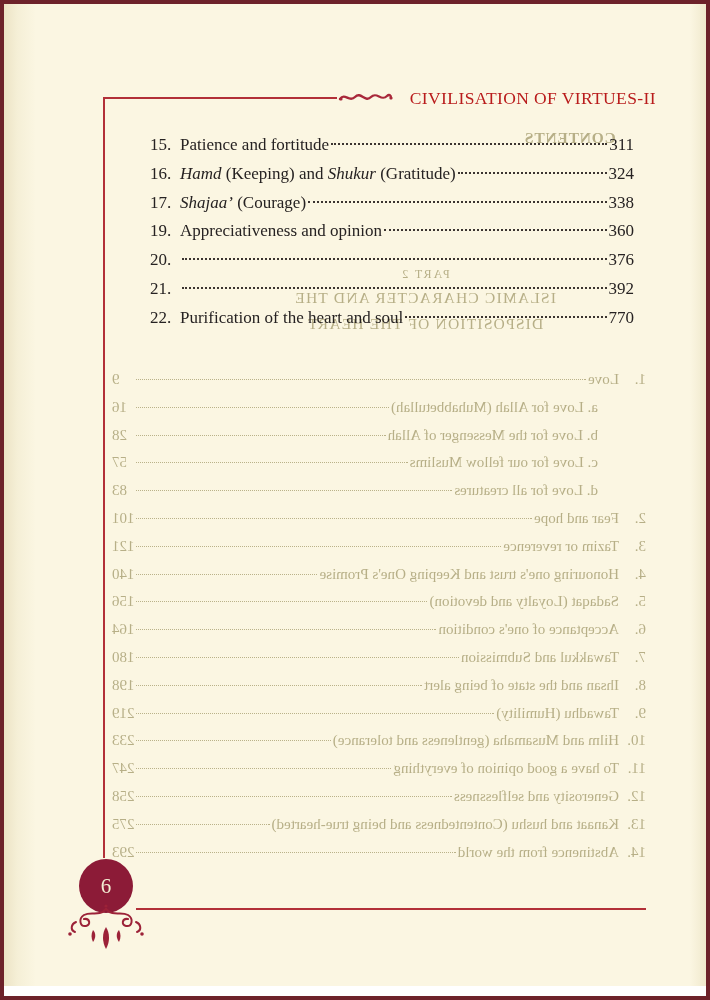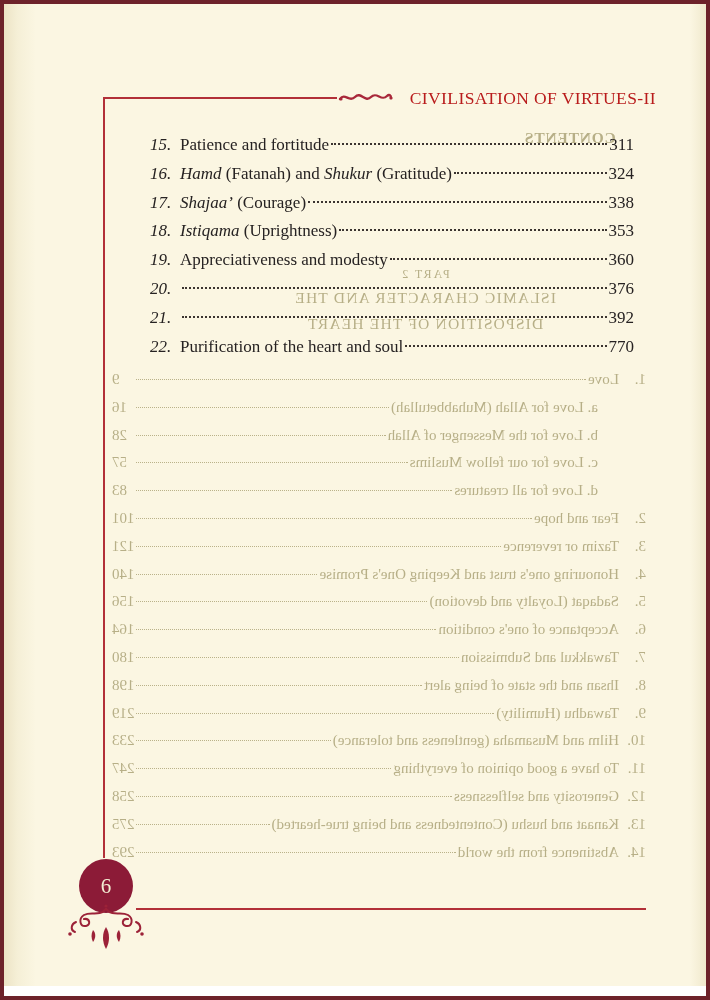--- a/index.html
+++ b/index.html
@@ -12,21 +12,21 @@
   
   .frame-left{position:absolute;left:103px;top:97px;width:2px;height:761px;background:#b23038;z-index:4;}
   .frame-top{position:absolute;left:103px;top:97px;width:234px;height:2px;background:#b23038;z-index:4;}
   .frame-bottom{position:absolute;left:136px;top:908px;width:510px;height:2px;background:#b23038;z-index:4;}
   .header-ornament{position:absolute;left:338px;top:89px;width:56px;height:17px;z-index:5;}
   .running-head{position:absolute;top:88px;right:54px;z-index:5;font-size:17.5px;letter-spacing:.4px;
                 color:#b91c1c;white-space:nowrap;}
   
   .toc-list{position:absolute;left:150px;right:76px;top:131px;z-index:6;}
   .toc-row{display:flex;align-items:baseline;height:28.8px;line-height:28.8px;font-size:17px;color:#262222;}
-  .toc-num{width:30px;flex:0 0 auto;font-style:italic;}
+  .toc-num{width:30px;flex:0 0 auto;}
   .toc-title{white-space:nowrap;flex:0 0 auto;text-align:right;}
   .leader{flex:1 1 auto;border-bottom:2px dotted #3b3430;margin:0 2px;transform:translateY(-5px);min-width:8px;}
   .toc-page{flex:0 0 auto;text-align:left;}
   
   .bleed{color:#b0a87e;filter:blur(0.45px);opacity:.9;z-index:2;}
   .bleed-contents{position:absolute;left:516px;top:129px;width:108px;height:22px;transform:scaleX(-1);
                   font-size:15.5px;font-weight:bold;letter-spacing:.8px;text-align:center;}
   .bleed-part{position:absolute;left:213px;width:424px;top:263px;transform:scaleX(-1);text-align:center;}
   .bleed-part .kicker{font-size:12px;letter-spacing:2px;line-height:22px;}
   .bleed-part .bigline{font-size:15.5px;letter-spacing:1.2px;line-height:26px;}
@@ -179,39 +179,33 @@
 
   <div class="toc-list">
       <div class="toc-row">
         <span class="toc-num">15.</span>
         <span class="toc-title"><span>Patience and fortitude</span></span>
         <span class="leader"></span>
         <span class="toc-page">311</span>
       </div>
       <div class="toc-row">
         <span class="toc-num">16.</span>
-        <span class="toc-title"><i>Hamd</i><span> (Fatanah) and </span><i>Shukur</i><span> (Gratitude)</span></span>
+        <span class="toc-title"><i>Hamd</i><span> (Keeping) and </span><i>Shukur</i><span> (Gratitude)</span></span>
         <span class="leader"></span>
         <span class="toc-page">324</span>
       </div>
       <div class="toc-row">
         <span class="toc-num">17.</span>
         <span class="toc-title"><i>Shajaa’</i><span> (Courage)</span></span>
         <span class="leader"></span>
         <span class="toc-page">338</span>
       </div>
       <div class="toc-row">
-        <span class="toc-num">18.</span>
-        <span class="toc-title"><i>Istiqama</i><span> (Uprightness)</span></span>
-        <span class="leader"></span>
-        <span class="toc-page">353</span>
-      </div>
-      <div class="toc-row">
         <span class="toc-num">19.</span>
-        <span class="toc-title"><span>Appreciativeness and modesty</span></span>
+        <span class="toc-title"><span>Appreciativeness and opinion</span></span>
         <span class="leader"></span>
         <span class="toc-page">360</span>
       </div>
       <div class="toc-row">
         <span class="toc-num">20.</span>
         <span class="leader"></span>
         <span class="toc-page">376</span>
       </div>
       <div class="toc-row">
         <span class="toc-num">21.</span>

